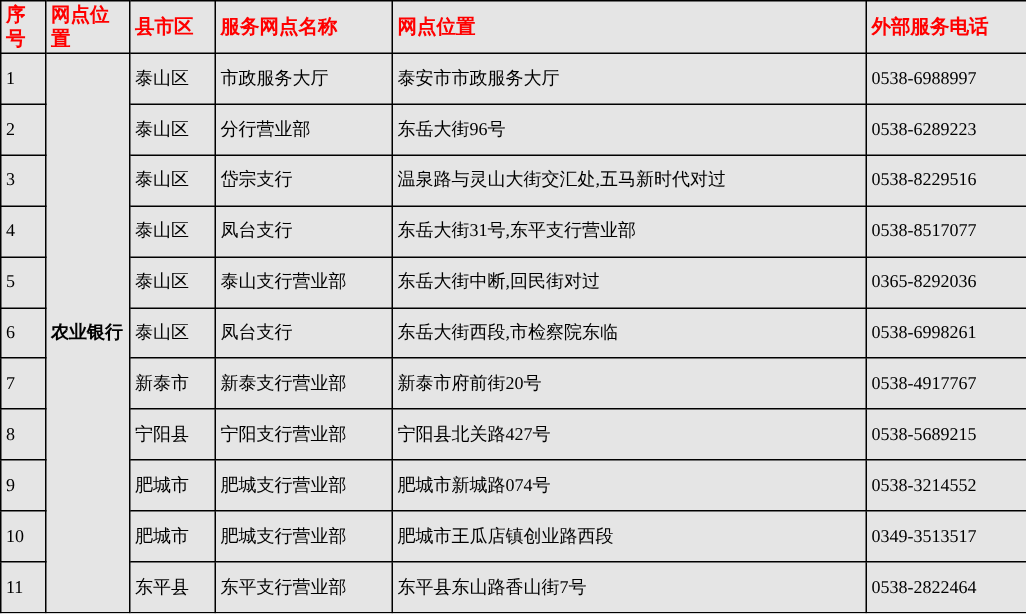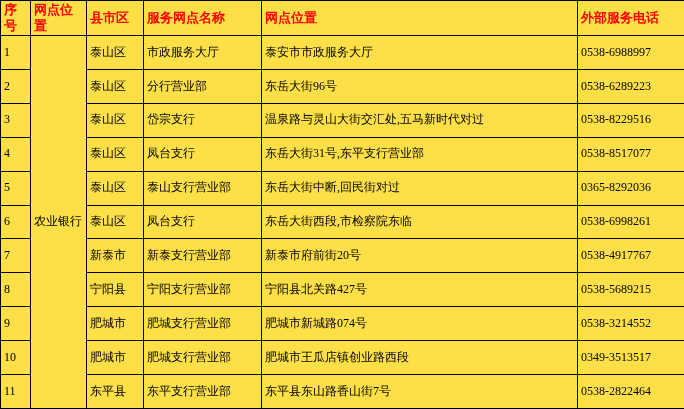--- a/index.html
+++ b/index.html
@@ -1,16 +1,16 @@
 <!DOCTYPE html>
 <html><head>
 <meta charset="utf-8">
 <style>
   html, body { margin: 0; padding: 0; background: #ffffff; }
-  .page { width: 684px; height: 409px; background: #fde047; overflow: hidden; }
+  .page { width: 684px; height: 409px; background: #e5e5e5; overflow: hidden; }
   table.branches {
     border-collapse: collapse;
     table-layout: fixed;
     width: 684px;
     height: 409px;
     font-family: "Liberation Serif", "DejaVu Serif", serif;
   }
   table.branches th, table.branches td {
     border: 1px solid #000000;
     padding: 1px 3px;
@@ -23,21 +23,21 @@
     word-break: break-all;
   }
   table.branches thead tr { height: 35px; }
   table.branches th {
     color: #ff0000;
     font-weight: bold;
     font-size: 13px;
     vertical-align: middle;
     line-height: 1.2;
   }
-  td.bank-name { vertical-align: middle; text-align: left; }
+  td.bank-name { vertical-align: middle; text-align: left; font-weight: bold; }
   td.num { text-align: left; }
 </style>
 </head>
 <body>
 
 <div class="page">
   <table class="branches">
     <colgroup>
       <col style="width:30px">
       <col style="width:56px">

